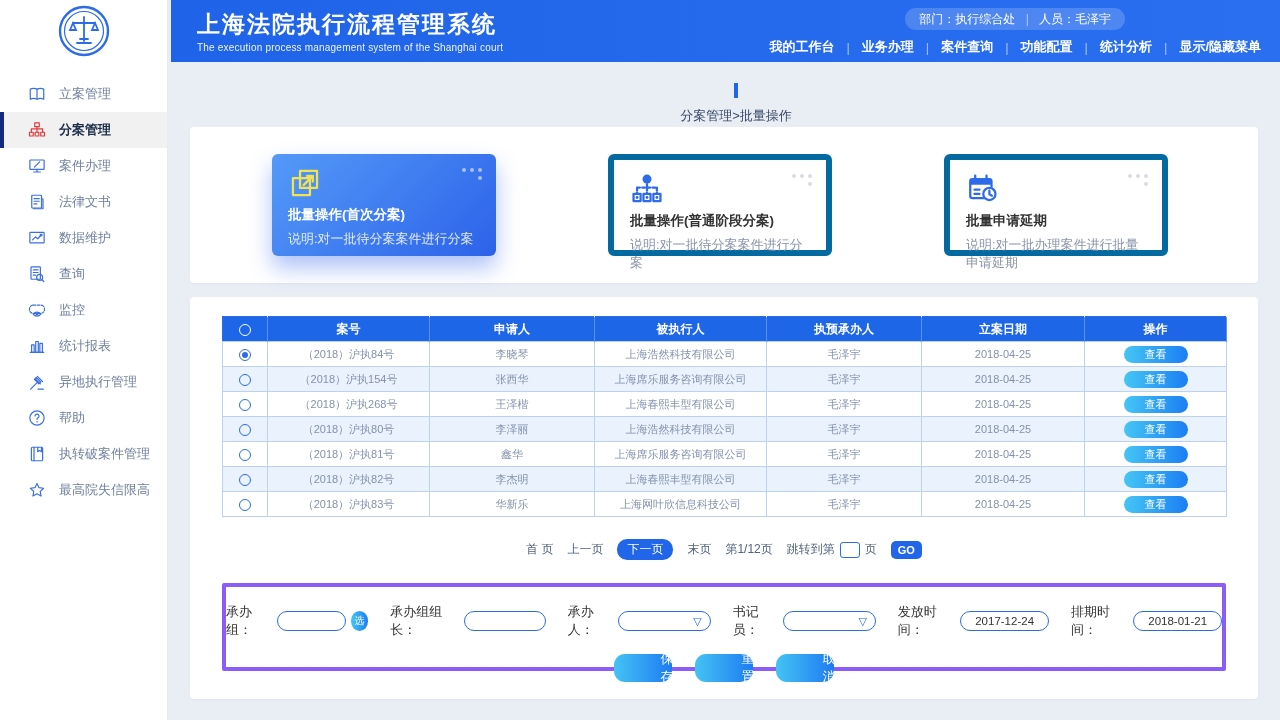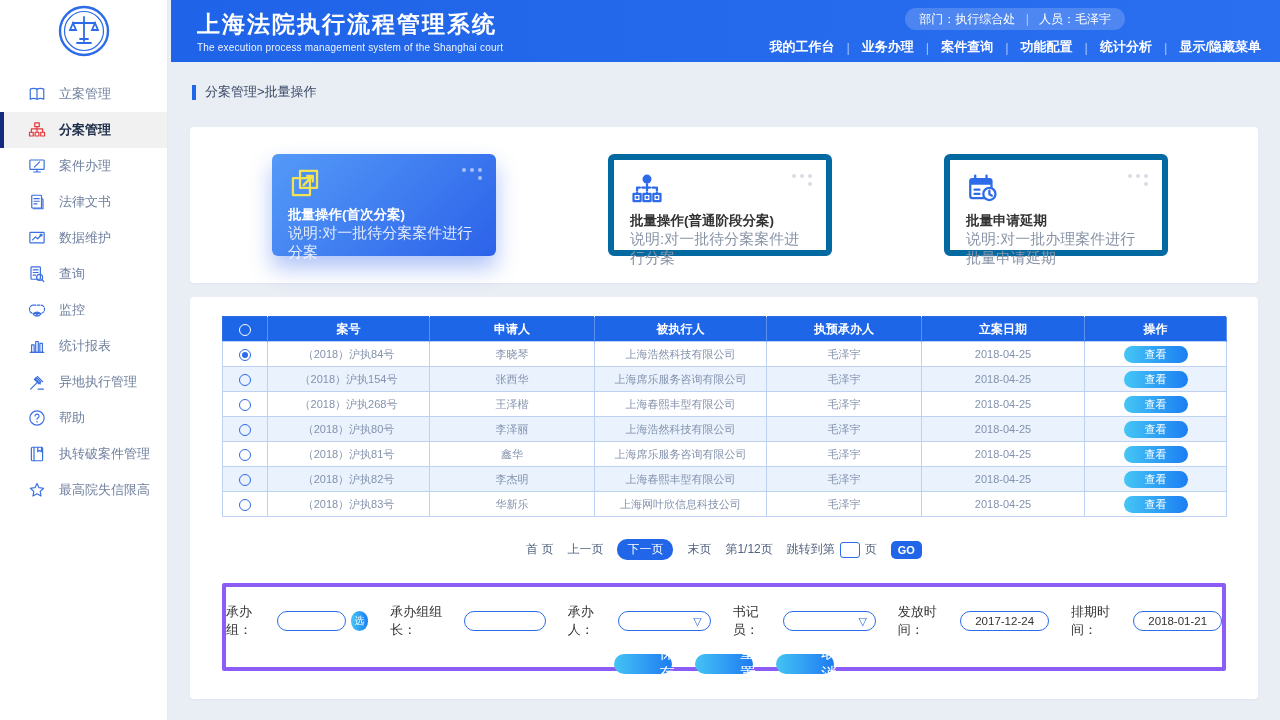--- a/index.html
+++ b/index.html
@@ -30,33 +30,33 @@
                color:#70809f; font-size:13px; position:relative; }
   .side-item .s-icon { width:18px; height:18px; margin-right:13px; color:#3a6fe0; flex:0 0 18px; }
   .side-item .s-icon svg { width:18px; height:18px; display:block; }
   .side-item.active { background:#f1f1f2; color:#20304b; font-weight:bold; }
   .side-item.active::before { content:""; position:absolute; left:0; top:0; bottom:0; width:4px; background:#15297e; }
   .side-item.active .s-icon { color:#e43a3c; }
   svg .st { fill:none; stroke:currentColor; stroke-width:1.6; stroke-linecap:round; stroke-linejoin:round; }
 
   
   .main { position:absolute; left:168px; top:62px; width:1112px; height:658px; }
-  .breadcrumb { display:flex; align-items:center; gap:9px; margin:21px 0 0 24px; }
+  .breadcrumb { display:flex; align-items:center; gap:9px; margin:21px 0 0 24px;flex-direction:column; }
   .crumb-bar { width:4px; height:15px; background:#2166e8; }
   .crumb-text { font-size:13px; color:#3a4a66; }
 
   .panel { background:#fff; border-radius:4px; box-shadow:0 1px 2px rgba(30,60,120,.04); }
   .panel-cards { position:absolute; left:22px; top:65px; width:1068px; height:156px;
                  display:flex; align-items:center; padding-left:82px; gap:112px; }
   .card { width:224px; height:102px; border-radius:6px; position:relative; padding:12px 16px 10px;
           background:#fff; border:6px solid #0369a1; cursor:pointer; }
   .card .c-icon { width:36px; height:34px; color:#2d6be8; }
   .card .c-icon svg { width:34px; height:34px; }
   .card .c-title { font-size:13.5px; font-weight:bold; color:#333; margin-top:6px; }
-  .card .c-desc { font-size:15px; color:#8a94a8; }
+  .card .c-desc { font-size:13px; color:#8a94a8; margin-top:6px; }
   .card.active { background:linear-gradient(135deg,#549af8 0%,#2c62e9 100%); border:none;
                  box-shadow:0 12px 22px rgba(44,98,233,.38); }
   .card.active .c-icon { color:#f3e352; }
   .card.active .c-title { color:#fff; }
   .card.active .c-desc { color:rgba(255,255,255,.85); }
   .dots { position:absolute; right:14px; top:14px; width:24px; }
   .dots .row1 { display:flex; gap:4px; justify-content:flex-end; }
   .dots .row2 { display:flex; justify-content:flex-end; margin-top:4px; }
   .dots i { width:4px; height:4px; border-radius:50%; background:#d8dce4; display:block; }
   .card.active .dots i { background:rgba(255,255,255,.55); }
@@ -89,22 +89,22 @@
   .field { display:flex; align-items:center; gap:5px; font-size:13px; color:#333; }
   .pill-input { height:20px; border:1.5px solid #2b6ce8; border-radius:11px; background:#fff;
                 display:inline-flex; align-items:center; justify-content:center;
                 font-size:11.5px; color:#333; cursor:text; }
   .w82{width:78px} .w92{width:92px} .w105{width:104px; justify-content:space-between; padding:0 8px;}
   .w100{width:100px}
   .dd-arrow { color:#2b6ce8; font-size:11px; }
   .pick-btn { width:20px; height:20px; border-radius:50%; background:linear-gradient(90deg,#45c6f5,#1b7ef3);
               color:#fff; font-size:10px; display:inline-flex; align-items:center; justify-content:center; cursor:pointer; }
   .form-btns { display:flex; justify-content:center; gap:23px; margin-top:15px; }
-  .form-btn { width:58px; height:20px; border-radius:11px; background:linear-gradient(90deg,#44c3f4,#1e7bf2);
-              color:#fff; font-size:16px; display:flex; align-items:center; justify-content:center; cursor:pointer;padding-left:48px; }
+  .form-btn { width:58px; height:28px; border-radius:11px; background:linear-gradient(90deg,#44c3f4,#1e7bf2);
+              color:#fff; font-size:13px; display:flex; align-items:center; justify-content:center; cursor:pointer;padding-left:48px; }
 </style>
 </head>
 <body>
 
 <div class="sidebar">
   <div class="logo-wrap">
     <svg viewBox="0 0 52 52">
       <circle cx="26" cy="26" r="24" fill="none" stroke="#2d6be8" stroke-width="2.4"></circle>
       <circle cx="26" cy="26" r="19.5" fill="none" stroke="#2d6be8" stroke-width="1.2"></circle>
       <g fill="none" stroke="#2d6be8" stroke-width="1.8" stroke-linecap="round">

